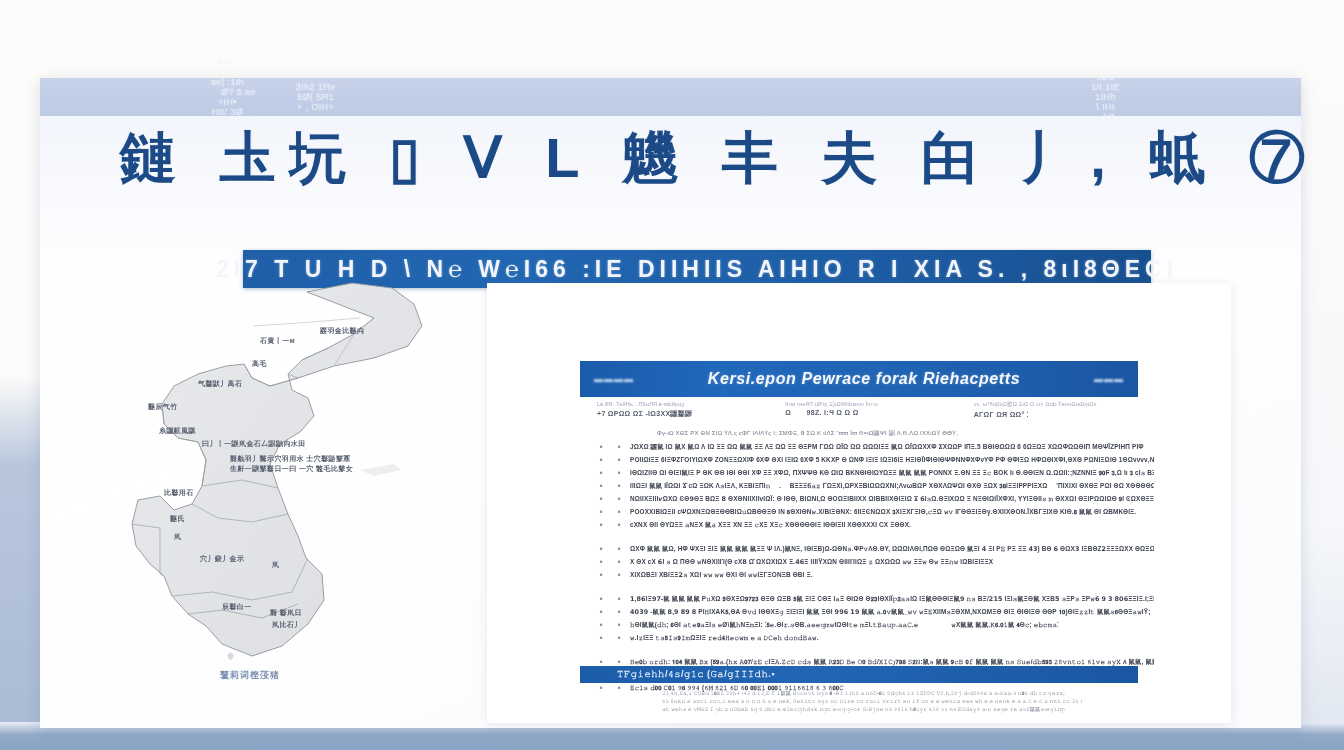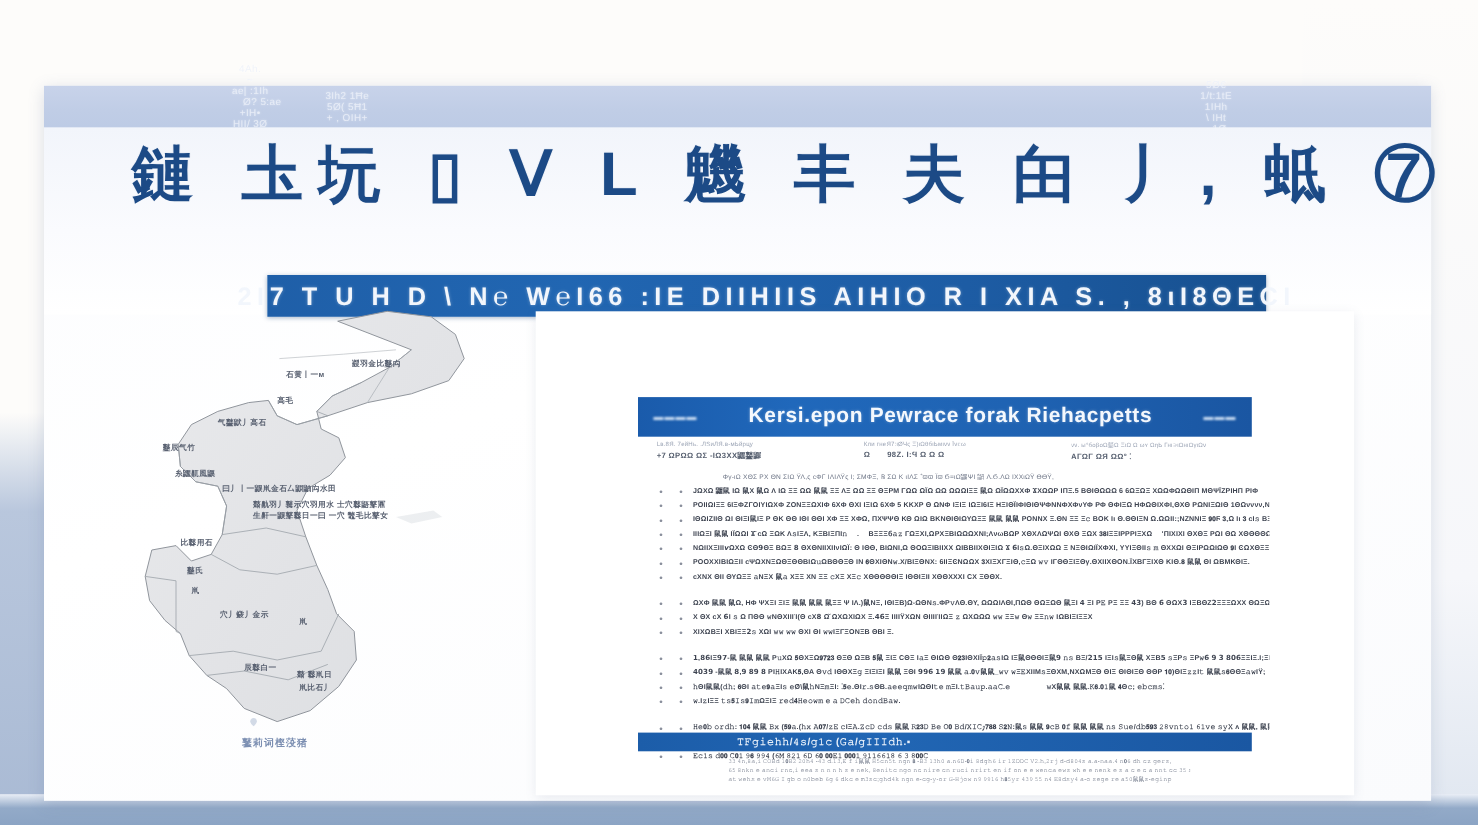--- a/index.html
+++ b/index.html
@@ -102,23 +102,23 @@
   .doc-head{
     position:absolute; left:93px; top:78px; width:558px; height:36px;
     background:linear-gradient(90deg,#1a5bab 0%,#2068bb 25%,#1f63b3 60%,#1a56a2 100%);
     display:flex; align-items:center; padding:0 14px;
   }
   .doc-logo-l,.doc-logo-r{
     font-size:9px; color:#cfe0f4; letter-spacing:1px; filter:blur(.8px);
     font-weight:700;
   }
   .doc-head-title{
-    flex:1; text-align:center; font-size:19px; font-weight:700;
+    flex:1; text-align:center; font-size:16px; font-weight:700;
     color:#f4f8fd; letter-spacing:.6px; white-space:nowrap;
-    filter:blur(.35px); text-shadow:0 0 3px rgba(255,255,255,.3);
+    filter:blur(.35px); text-shadow:0 0 3px rgba(255,255,255,.3);font-style:italic;
   }
   .doc-meta{
     position:absolute; left:110px; top:118px; width:545px;
     display:flex; gap:20px;
   }
   .meta-col{ flex:1; filter:blur(.55px); }
   .meta-l1{ font-size:5.5px; color:#9aa3b4; letter-spacing:.2px; white-space:nowrap; overflow:hidden; }
   .meta-l2{ font-size:7px; color:#4b5representation; }
   .meta-l2{ font-size:7px; color:#555e6e; font-weight:700; letter-spacing:.3px; margin-top:2px; white-space:nowrap; overflow:hidden;}
 
@@ -142,21 +142,21 @@
   .b2{ width:22px; flex:0 0 22px; }
   .rowtxt{
     flex:1; font-size:6.4px; color:#3d4350; letter-spacing:.15px;
     line-height:12px; white-space:nowrap; overflow:hidden;
     filter:blur(.45px); font-weight:600;
   }
 
   .doc-footbar{
     position:absolute; left:93px; top:383px; width:558px; height:17px;
     background:linear-gradient(90deg,#1c5da9 0%,#2166b4 40%,#1a57a2 100%);
-    display:flex; align-items:center; padding-left:90px;
+    display:flex; align-items:center; padding-left:37px;
   }
   .doc-footbar-text{
     font-size:9px; font-weight:700; color:#e8f0fa; letter-spacing:.5px;
     white-space:nowrap; filter:blur(.4px);
   }
   .doc-footnote{
     position:absolute; left:175px; top:406px; width:420px;
   }
   .fnline{
     font-size:5.2px; color:#5e6valid;

